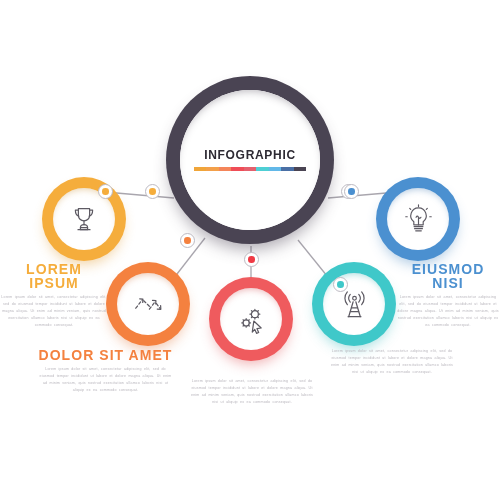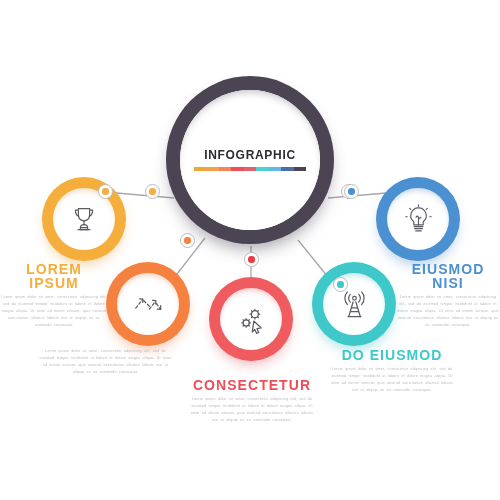--- a/index.html
+++ b/index.html
@@ -244,40 +244,40 @@
           <path d="M18.5 20.5 L25 12" stroke-dasharray="3 2.4"></path>
           <path d="M21.8 11.2 L25.4 11.4 L25.2 15"></path>
           <path d="M26 14.5 L30 20" stroke-dasharray="3 2.4"></path>
           <path d="M30.4 16.6 L30.6 20.6 L26.8 20.4"></path>
         </svg>
       </span>
     </div>
   </div>
 
   <div class="node-text" style="left:38px; top:348px; width:135px;">
+    <p class="node-head" style="color:#f4813f;">DOLOR SIT AMET</p>
     <p class="node-body">Lorem ipsum dolor sit amet, consectetur adipiscing elit, sed do eiusmod tempor incididunt ut labore et dolore magna aliqua. Ut enim ad minim veniam, quis nostrud exercitation ullamco laboris nisi ut aliquip ex ea commodo consequat.</p>
   </div>
 
   <div class="node" style="left:209px; top:277px;">
     <div class="ring" style="width:84px;height:84px;background:#ef5b5e;box-shadow:0 7px 13px -4px rgba(222,80,85,.45);"></div>
     <div class="ring-inner" style="left:11px;top:11px;width:62px;height:62px;box-shadow:inset 0 4px 7px -3px rgba(205,70,75,.40);">
       <span class="glyph">
         <svg width="31" height="31" viewBox="0 0 32 32" fill="none" stroke="#5d5a63" stroke-width="1.25" stroke-linecap="round" stroke-linejoin="round">
           <circle cx="19.5" cy="10.5" r="3.6"></circle>
           <path d="M19.5 5.4v1.4M19.5 14.2v1.4M14.4 10.5h1.4M23.2 10.5h1.4M15.9 6.9l1 1M22.1 13.1l1 1M23.1 6.9l-1 1M16.9 13.1l-1 1"></path>
           <circle cx="10.5" cy="19.5" r="3.2"></circle>
           <path d="M10.5 15v1.3M10.5 22.7v1.3M6 19.5h1.3M13.7 19.5h1.3M7.3 16.3l.9.9M12.8 21.8l.9.9M13.7 16.3l-.9.9M8.2 21.8l-.9.9"></path>
           <path d="M18.4 17.6 L26 24.8 L21.6 25.4 L23.4 29.4 L21.2 30.3 L19.4 26.2 L16.8 29z"></path>
         </svg>
       </span>
     </div>
   </div>
 
   <div class="node-text" style="left:188px; top:378px; width:128px;">
-    <p class="node-head" style="color:#ef4d57;">CONSECTETUR</p>
     <p class="node-body">Lorem ipsum dolor sit amet, consectetur adipiscing elit, sed do eiusmod tempor incididunt ut labore et dolore magna aliqua. Ut enim ad minim veniam, quis nostrud exercitation ullamco laboris nisi ut aliquip ex ea commodo consequat.</p>
   </div>
 
   <div class="node" style="left:312px; top:262px;">
     <div class="ring" style="width:84px;height:84px;background:#3fc8c9;box-shadow:0 7px 13px -4px rgba(55,185,186,.45);"></div>
     <div class="ring-inner" style="left:11px;top:11px;width:62px;height:62px;box-shadow:inset 0 4px 7px -3px rgba(45,170,172,.40);">
       <span class="glyph">
         <svg width="31" height="31" viewBox="0 0 32 32" fill="none" stroke="#5d5a63" stroke-width="1.25" stroke-linecap="round" stroke-linejoin="round">
           <circle cx="16" cy="9.6" r="1.9"></circle>
           <path d="M11.6 5.6a6.2 6.2 0 0 0 0 8"></path>
@@ -291,21 +291,20 @@
           <path d="M9.4 28.6h13.2"></path>
         </svg>
       </span>
     </div>
     <div class="dot" style="left:333px; top:277px; position:fixed;">
       <i style="background:#3fc8c9"></i>
     </div>
   </div>
 
   <div class="node-text" style="left:330px; top:348px; width:124px;">
-    <p class="node-head" style="color:#3fc8c9;">DO EIUSMOD</p>
     <p class="node-body">Lorem ipsum dolor sit amet, consectetur adipiscing elit, sed do eiusmod tempor incididunt ut labore et dolore magna aliqua. Ut enim ad minim veniam, quis nostrud exercitation ullamco laboris nisi ut aliquip ex ea commodo consequat.</p>
   </div>
 
   <div class="node" style="left:376px; top:177px;">
     <div class="ring" style="width:84px;height:84px;background:#4b90d0;box-shadow:0 7px 13px -4px rgba(65,130,190,.45);"></div>
     <div class="ring-inner" style="left:11px;top:11px;width:62px;height:62px;box-shadow:inset 0 4px 7px -3px rgba(55,115,175,.40);">
       <span class="glyph">
         <svg width="29" height="30" viewBox="0 0 30 32" fill="none" stroke="#5d5a63" stroke-width="1.25" stroke-linecap="round" stroke-linejoin="round">
           <path d="M15 4.2a8.2 8.2 0 0 0-5 14.7v3.3h10v-3.3A8.2 8.2 0 0 0 15 4.2z"></path>
           <path d="M12.4 14.2c.9-1.6 1.7-1.6 2.6 0 .9 1.6 1.7 1.6 2.6 0"></path>

